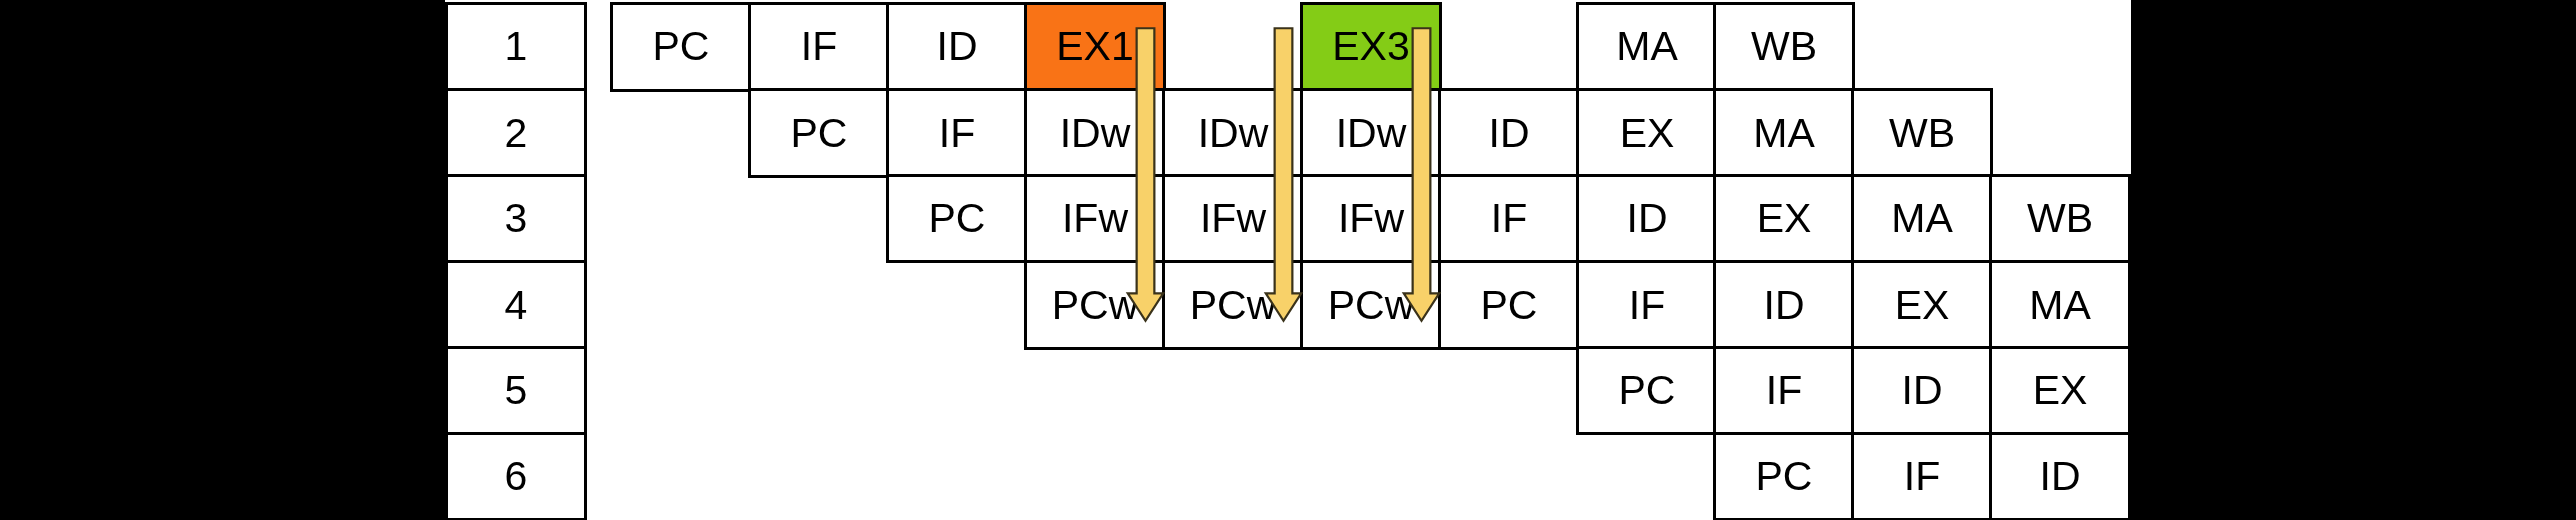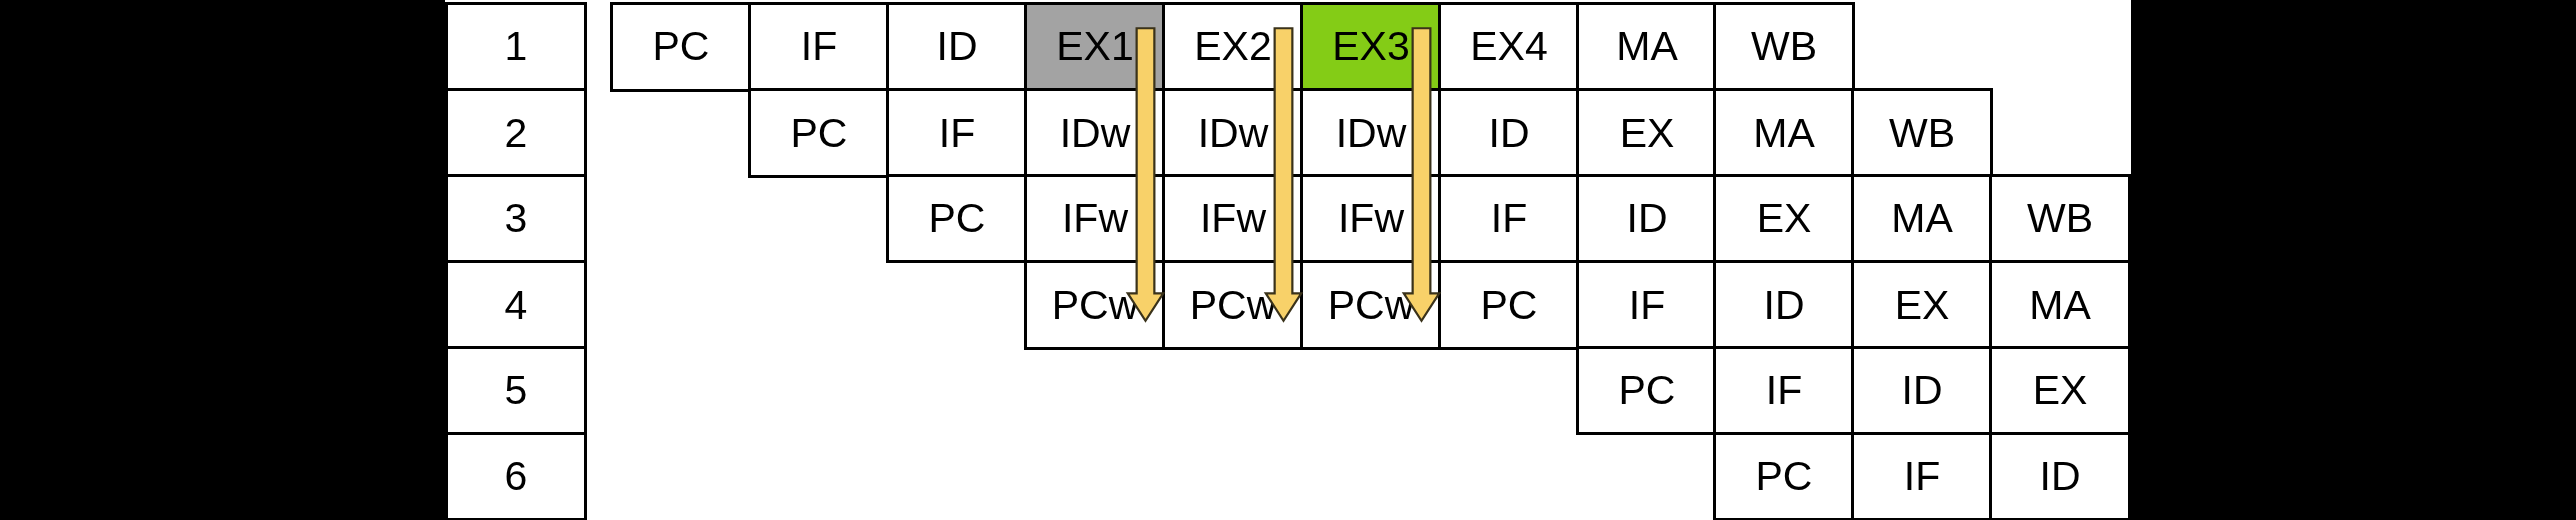--- a/index.html
+++ b/index.html
@@ -46,24 +46,22 @@
   <div id="slide-canvas" style="left: 445px; width: 1686px; background: rgb(255, 255, 255);"></div>
 <div class="cell" style="left: 445px; top: 1.8px; width: 142px; height: 90px; border-color: rgb(0, 0, 0); background: rgb(255, 255, 255); color: rgb(0, 0, 0);">1</div>
     <div class="cell" style="left: 445px; top: 88px; width: 142px; height: 90px; border-color: rgb(0, 0, 0); background: rgb(255, 255, 255); color: rgb(0, 0, 0);">2</div>
     <div class="cell" style="left: 445px; top: 174px; width: 142px; height: 89px; border-color: rgb(0, 0, 0); background: rgb(255, 255, 255); color: rgb(0, 0, 0);">3</div>
     <div class="cell" style="left: 445px; top: 260px; width: 142px; height: 90px; border-color: rgb(0, 0, 0); background: rgb(255, 255, 255); color: rgb(0, 0, 0);">4</div>
     <div class="cell" style="left: 445px; top: 346px; width: 142px; height: 89px; border-color: rgb(0, 0, 0); background: rgb(255, 255, 255); color: rgb(0, 0, 0);">5</div>
     <div class="cell" style="left: 445px; top: 432px; width: 142px; height: 89px; border-color: rgb(0, 0, 0); background: rgb(255, 255, 255); color: rgb(0, 0, 0);">6</div>
     <div class="cell" style="left: 610px; top: 1.8px; width: 142px; height: 90px; border-color: rgb(0, 0, 0); background: rgb(255, 255, 255); color: rgb(0, 0, 0);">PC</div>
     <div class="cell" style="left: 748px; top: 1.8px; width: 142px; height: 90px; border-color: rgb(0, 0, 0); background: rgb(255, 255, 255); color: rgb(0, 0, 0);">IF</div>
     <div class="cell" style="left: 886px; top: 1.8px; width: 142px; height: 90px; border-color: rgb(0, 0, 0); background: rgb(255, 255, 255); color: rgb(0, 0, 0);">ID</div>
-    <div class="cell" style="left: 1024px; top: 1.8px; width: 142px; height: 90px; border-color: rgb(0, 0, 0); background: #a3a3a3; color: rgb(0, 0, 0);">EX1</div>
-    <div class="cell" style="left: 1162px; top: 1.8px; width: 142px; height: 90px; border-color: rgb(0, 0, 0); background: rgb(255, 255, 255); color: rgb(0, 0, 0);">EX2</div>
+    <div class="cell" style="left: 1024px; top: 1.8px; width: 142px; height: 90px; border-color: rgb(0, 0, 0); background: #f97316; color: rgb(0, 0, 0);">EX1</div>
     <div class="cell" style="left: 1300px; top: 1.8px; width: 142px; height: 90px; border-color: rgb(0, 0, 0); background: #84cc16; color: rgb(0, 0, 0);">EX3</div>
-    <div class="cell" style="left: 1438px; top: 1.8px; width: 142px; height: 90px; border-color: rgb(0, 0, 0); background: rgb(255, 255, 255); color: rgb(0, 0, 0);">EX4</div>
     <div class="cell" style="left: 1576px; top: 1.8px; width: 142px; height: 90px; border-color: rgb(0, 0, 0); background: rgb(255, 255, 255); color: rgb(0, 0, 0);">MA</div>
     <div class="cell" style="left: 1713px; top: 1.8px; width: 142px; height: 90px; border-color: rgb(0, 0, 0); background: rgb(255, 255, 255); color: rgb(0, 0, 0);">WB</div>
     <div class="cell" style="left: 748px; top: 88px; width: 142px; height: 90px; border-color: rgb(0, 0, 0); background: rgb(255, 255, 255); color: rgb(0, 0, 0);">PC</div>
     <div class="cell" style="left: 886px; top: 88px; width: 142px; height: 90px; border-color: rgb(0, 0, 0); background: rgb(255, 255, 255); color: rgb(0, 0, 0);">IF</div>
     <div class="cell" style="left: 1024px; top: 88px; width: 142px; height: 90px; border-color: rgb(0, 0, 0); background: rgb(255, 255, 255); color: rgb(0, 0, 0);">IDw</div>
     <div class="cell" style="left: 1162px; top: 88px; width: 142px; height: 90px; border-color: rgb(0, 0, 0); background: rgb(255, 255, 255); color: rgb(0, 0, 0);">IDw</div>
     <div class="cell" style="left: 1300px; top: 88px; width: 142px; height: 90px; border-color: rgb(0, 0, 0); background: rgb(255, 255, 255); color: rgb(0, 0, 0);">IDw</div>
     <div class="cell" style="left: 1438px; top: 88px; width: 142px; height: 90px; border-color: rgb(0, 0, 0); background: rgb(255, 255, 255); color: rgb(0, 0, 0);">ID</div>
     <div class="cell" style="left: 1576px; top: 88px; width: 142px; height: 90px; border-color: rgb(0, 0, 0); background: rgb(255, 255, 255); color: rgb(0, 0, 0);">EX</div>
     <div class="cell" style="left: 1713px; top: 88px; width: 142px; height: 90px; border-color: rgb(0, 0, 0); background: rgb(255, 255, 255); color: rgb(0, 0, 0);">MA</div>

